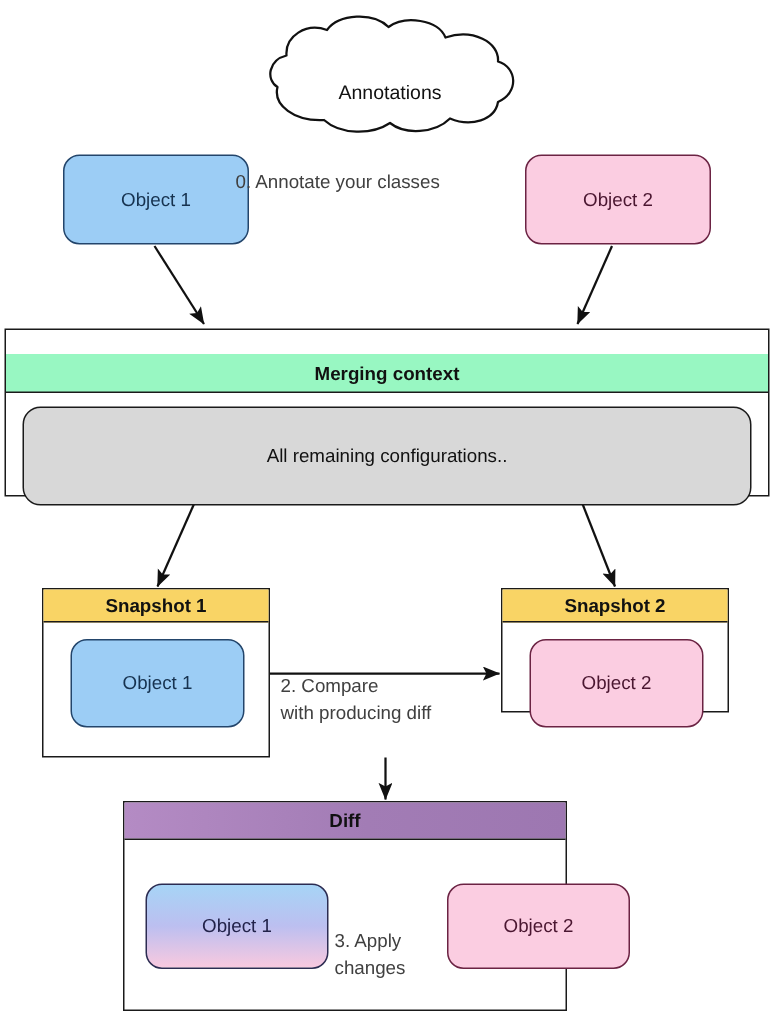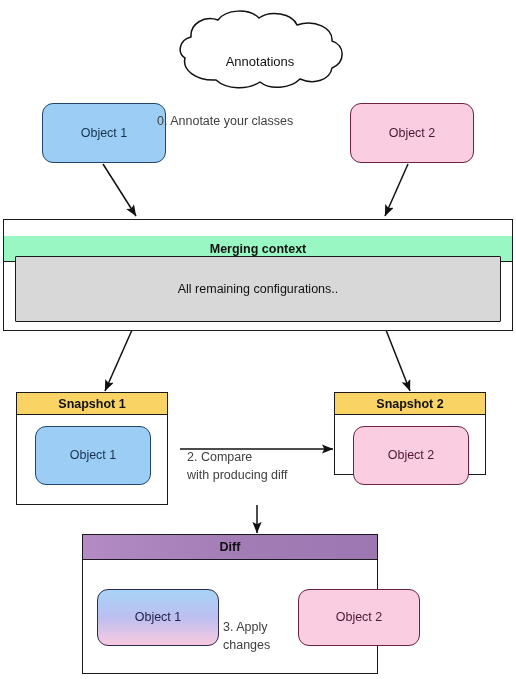--- a/index.html
+++ b/index.html
@@ -81,26 +81,27 @@
   .hdr-orange { background: #f9d465; }
   .hdr-purple {
     background: linear-gradient(90deg, #b48bc4 0%, #a27cb5 55%, #9d77b1 100%);
   }
   
   .panel-gray {
     position: absolute;
     box-sizing: border-box;
     background: #d8d8d8;
     border: 1.6px solid #1a1a1a;
-    border-radius: 1px;
+    border-radius: 12px;
     display: flex;
     align-items: center;
     justify-content: center;
     font-size: 12.5px;
     color: #111111;
+    margin-top: 15px;
   }
   
   .cloud-wrap {
     position: absolute;
   }
   .cloud-label {
     position: absolute;
     width: 100%;
     text-align: center;
     font-size: 13px;
@@ -171,21 +172,21 @@
   <div class="edge-label" style="left:157px; top:112px; width:200px;">0. Annotate your classes</div>
 
   <div class="container" style="left:3px; top:219px; width:510px; height:112px;">
     <div class="container-header hdr-green" style="height:26px;">Merging context</div>
     <div class="panel-gray" style="left:11px; top:36px; width:486px; height:66px;">
       <span>All remaining configurations..</span>
     </div>
   </div>
 
 
-  <div class="container" style="left:16px; top:392px; width:152px; height:113px;">
+  <div class="container" style="left:28px; top:392px; width:152px; height:113px;">
     <div class="container-header hdr-orange" style="height:22px;">Snapshot 1</div>
     <div class="node obj obj-blue" style="left:18px; top:33px; width:116px; height:59px;">
       <span>Object 1</span>
     </div>
   </div>
 
   <div class="container" style="left:334px; top:392px; width:152px; height:83px;">
     <div class="container-header hdr-orange" style="height:22px;">Snapshot 2</div>
     <div class="node obj obj-pink" style="left:18px; top:33px; width:116px; height:59px;">
       <span>Object 2</span>

